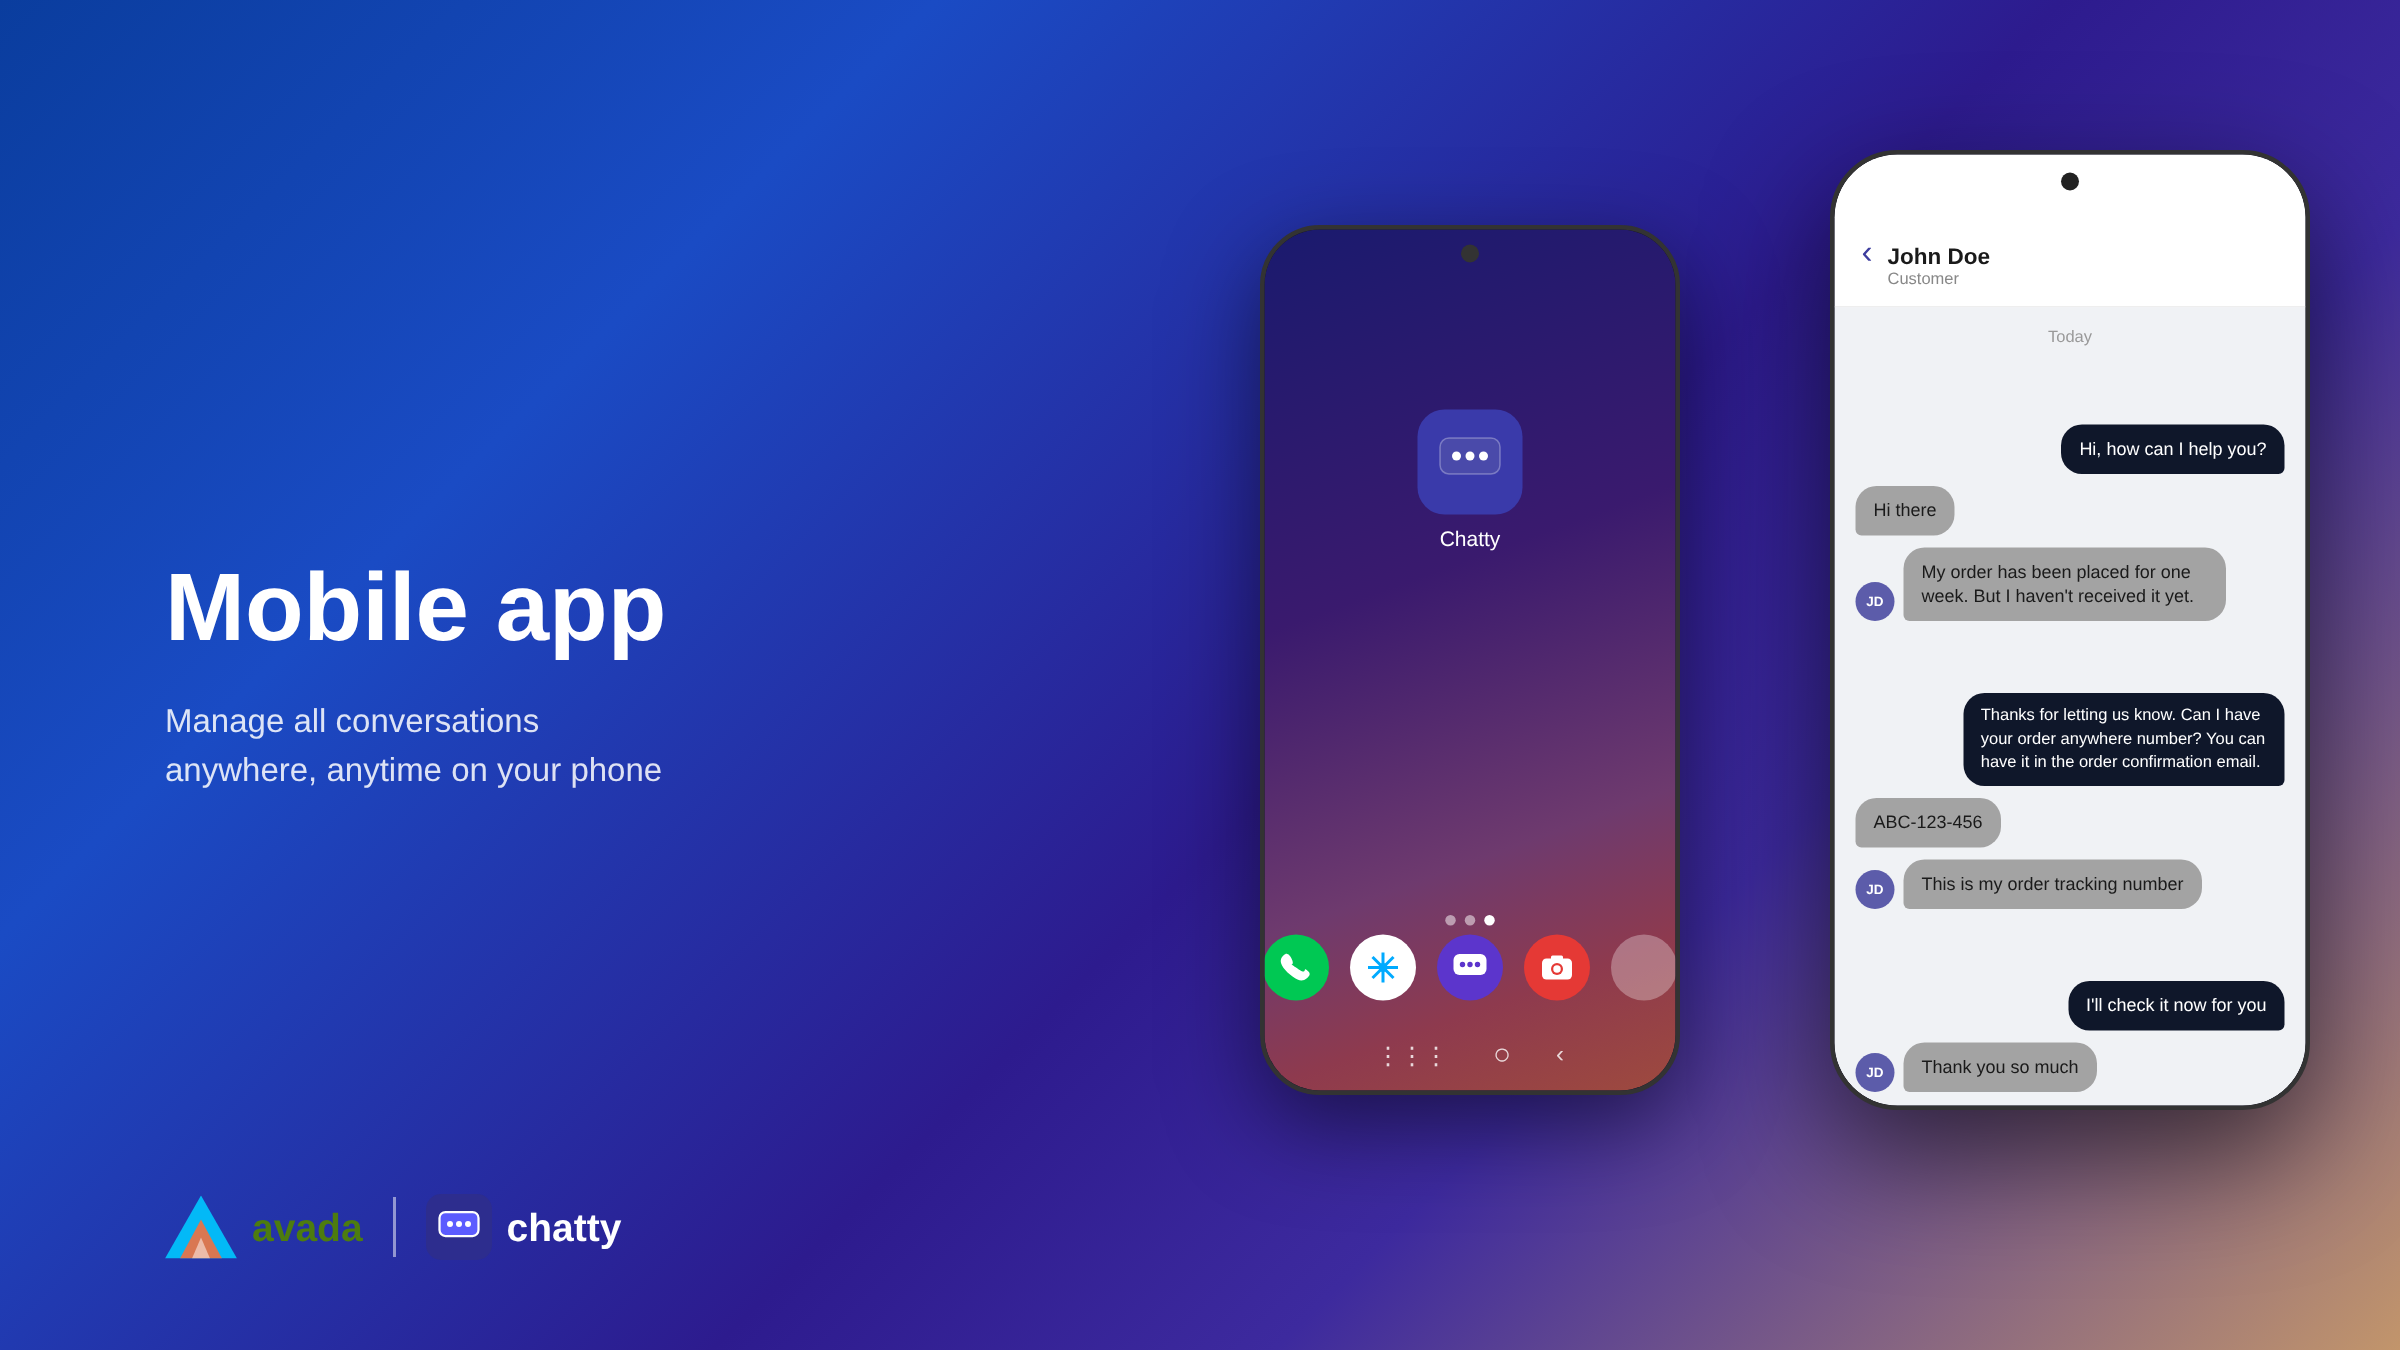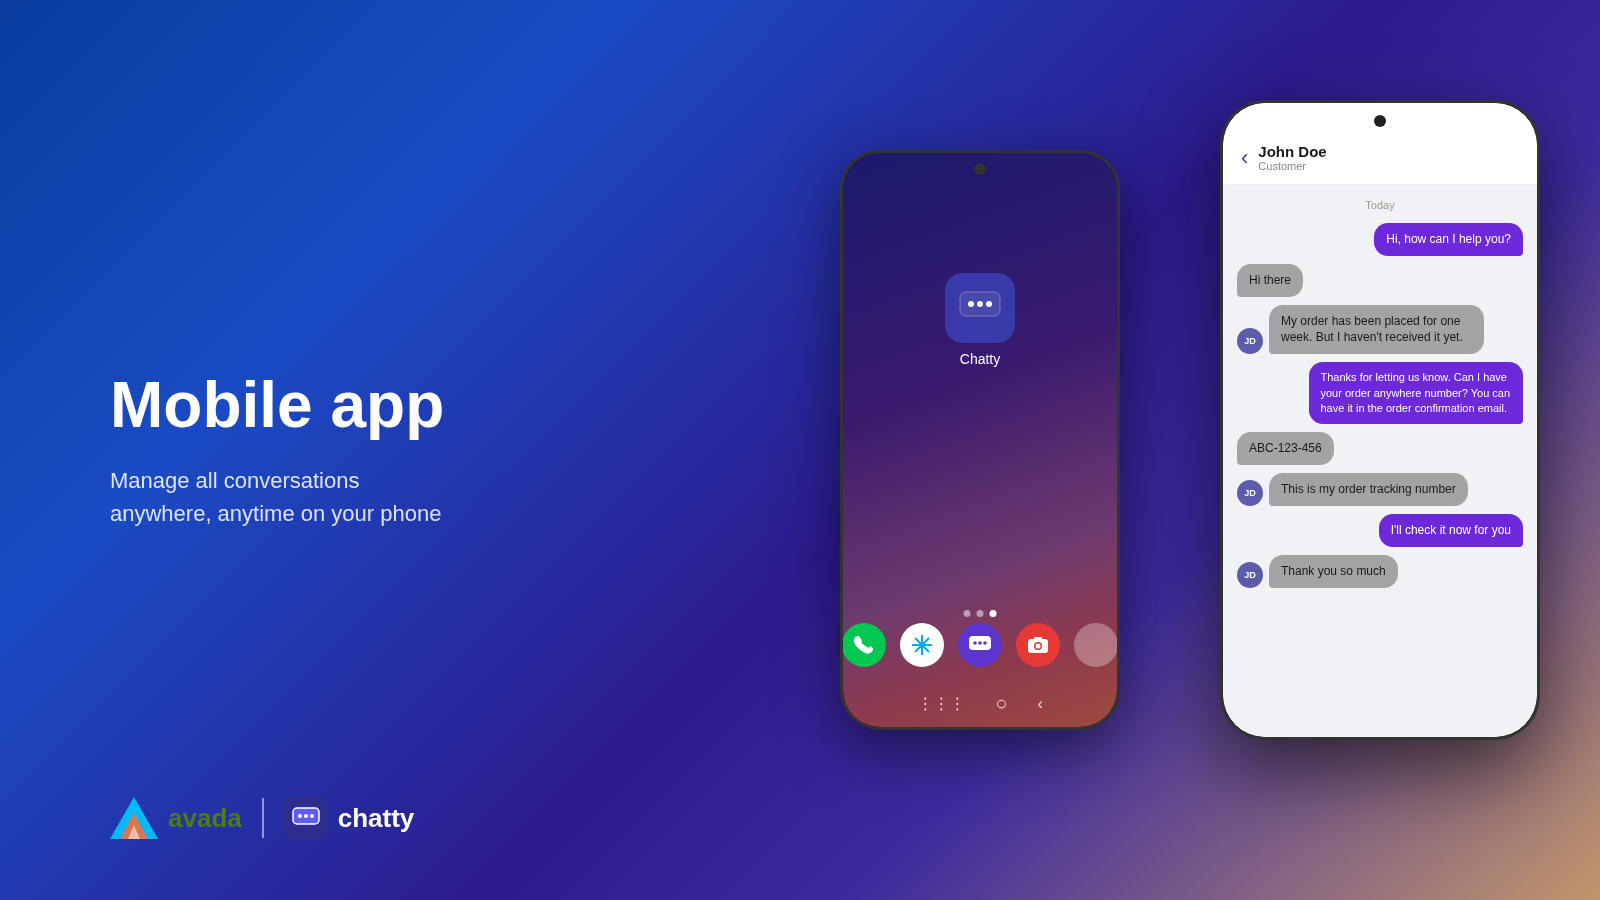--- a/index.html
+++ b/index.html
@@ -281,20 +281,21 @@
     }
 
     .chat-user-info {
       flex: 1;
     }
 
     .chat-user-name {
       font-size: 15px;
       font-weight: 700;
       color: #1a1a1a;
+      margin-top: 20px;
     }
 
     .chat-user-role {
       font-size: 11px;
       color: #888;
     }
 
     
     .chat-messages {
       flex: 1;
@@ -315,24 +316,25 @@
 
     .msg-bubble {
       max-width: 75%;
       padding: 8px 12px;
       border-radius: 14px;
       font-size: 12px;
       line-height: 1.4;
     }
 
     .msg-sent {
-      background: #6d28d9;
+      background: #0f172a;
       color: white;
       align-self: flex-end;
       border-bottom-right-radius: 4px;
+      margin-top: 40px;
     }
 
     .msg-received {
       background: #a3a3a3;
       color: #1a1a1a;
       align-self: flex-start;
       border-bottom-left-radius: 4px;
     }
 
     .msg-row {

